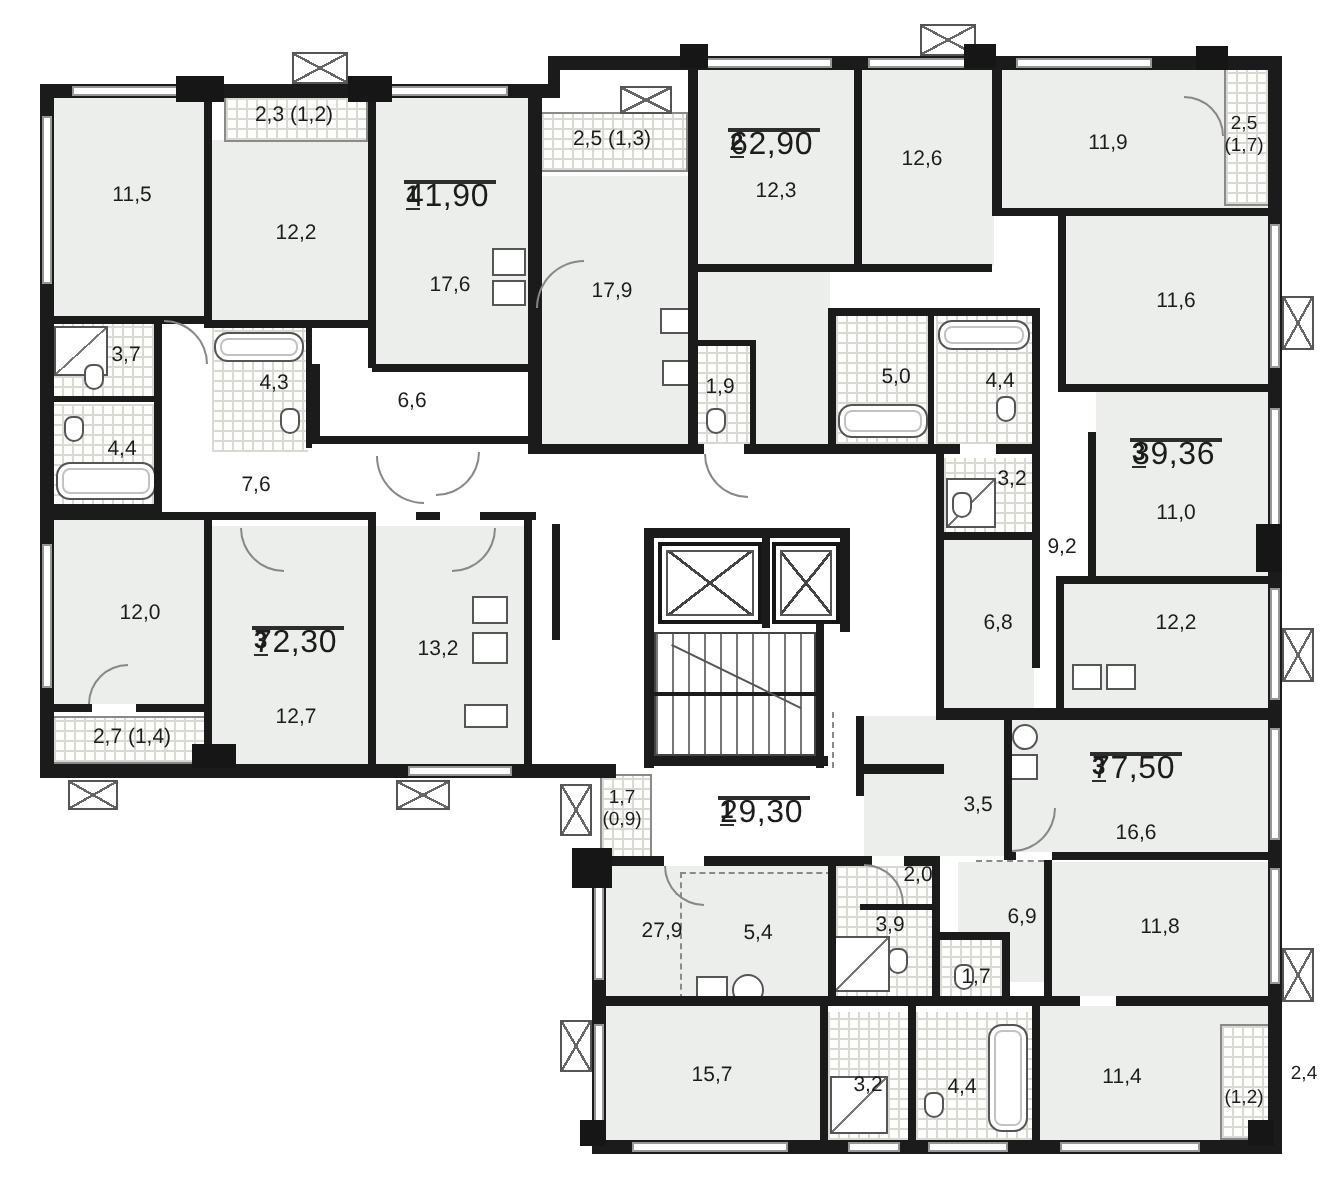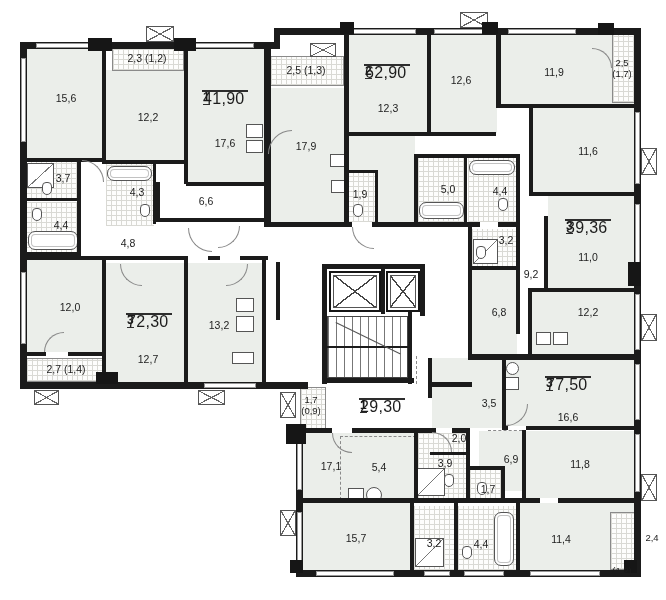--- a/index.html
+++ b/index.html
@@ -298,60 +298,60 @@
   </div>
   <div class="apt" style="left:359px;top:398px">
     <div class="n">1</div>
     <div class="a">29,30</div>
   </div>
   <div class="apt" style="left:545px;top:376px">
     <div class="n">3</div>
     <div class="a">77,50</div>
   </div>
 
-  <span class="rl" style="left:66px;top:98px">15,6</span>
+  <span class="rl" style="left:66px;top:98px">11,5</span>
   <span class="rl" style="left:147px;top:58px">2,3 (1,2)</span>
   <span class="rl" style="left:148px;top:117px">12,2</span>
   <span class="rl" style="left:225px;top:143px">17,6</span>
   <span class="rl" style="left:306px;top:70px">2,5 (1,3)</span>
   <span class="rl" style="left:306px;top:146px">17,9</span>
-  <span class="rl" style="left:388px;top:108px">12,3</span>
+  <span class="rl" style="left:388px;top:96px">12,3</span>
   <span class="rl" style="left:461px;top:80px">12,6</span>
   <span class="rl" style="left:554px;top:72px">11,9</span>
   <span class="rl sm" style="left:622px;top:62px">2,5</span>
   <span class="rl sm" style="left:622px;top:73px">(1,7)</span>
   <span class="rl" style="left:588px;top:151px">11,6</span>
   <span class="rl" style="left:63px;top:178px">3,7</span>
   <span class="rl" style="left:137px;top:192px">4,3</span>
   <span class="rl" style="left:206px;top:201px">6,6</span>
   <span class="rl" style="left:360px;top:194px">1,9</span>
   <span class="rl" style="left:448px;top:189px">5,0</span>
   <span class="rl" style="left:500px;top:191px">4,4</span>
   <span class="rl" style="left:61px;top:225px">4,4</span>
-  <span class="rl" style="left:128px;top:243px">4,8</span>
+  <span class="rl" style="left:128px;top:243px">7,6</span>
   <span class="rl" style="left:506px;top:240px">3,2</span>
   <span class="rl" style="left:531px;top:274px">9,2</span>
   <span class="rl" style="left:588px;top:257px">11,0</span>
   <span class="rl" style="left:70px;top:307px">12,0</span>
   <span class="rl" style="left:499px;top:312px">6,8</span>
   <span class="rl" style="left:588px;top:312px">12,2</span>
   <span class="rl" style="left:219px;top:325px">13,2</span>
   <span class="rl" style="left:148px;top:359px">12,7</span>
   <span class="rl" style="left:66px;top:369px">2,7 (1,4)</span>
   <span class="rl sm" style="left:311px;top:399px">1,7</span>
   <span class="rl sm" style="left:311px;top:410px">(0,9)</span>
   <span class="rl" style="left:489px;top:403px">3,5</span>
   <span class="rl" style="left:568px;top:417px">16,6</span>
   <span class="rl" style="left:459px;top:438px">2,0</span>
-  <span class="rl" style="left:331px;top:466px">17,1</span>
+  <span class="rl" style="left:331px;top:466px">27,9</span>
   <span class="rl" style="left:379px;top:467px">5,4</span>
   <span class="rl" style="left:445px;top:463px">3,9</span>
   <span class="rl" style="left:511px;top:459px">6,9</span>
   <span class="rl" style="left:580px;top:464px">11,8</span>
   <span class="rl" style="left:488px;top:489px">1,7</span>
   <span class="rl" style="left:356px;top:538px">15,7</span>
   <span class="rl" style="left:434px;top:543px">3,2</span>
   <span class="rl" style="left:481px;top:544px">4,4</span>
   <span class="rl" style="left:561px;top:539px">11,4</span>
   <span class="rl sm" style="left:652px;top:537px">2,4</span>
-  <span class="rl sm" style="left:622px;top:570px">(1,2)</span>
+  <span class="rl sm" style="left:622px;top:549px">(1,2)</span>
 
 </div>
 
 </body></html>

